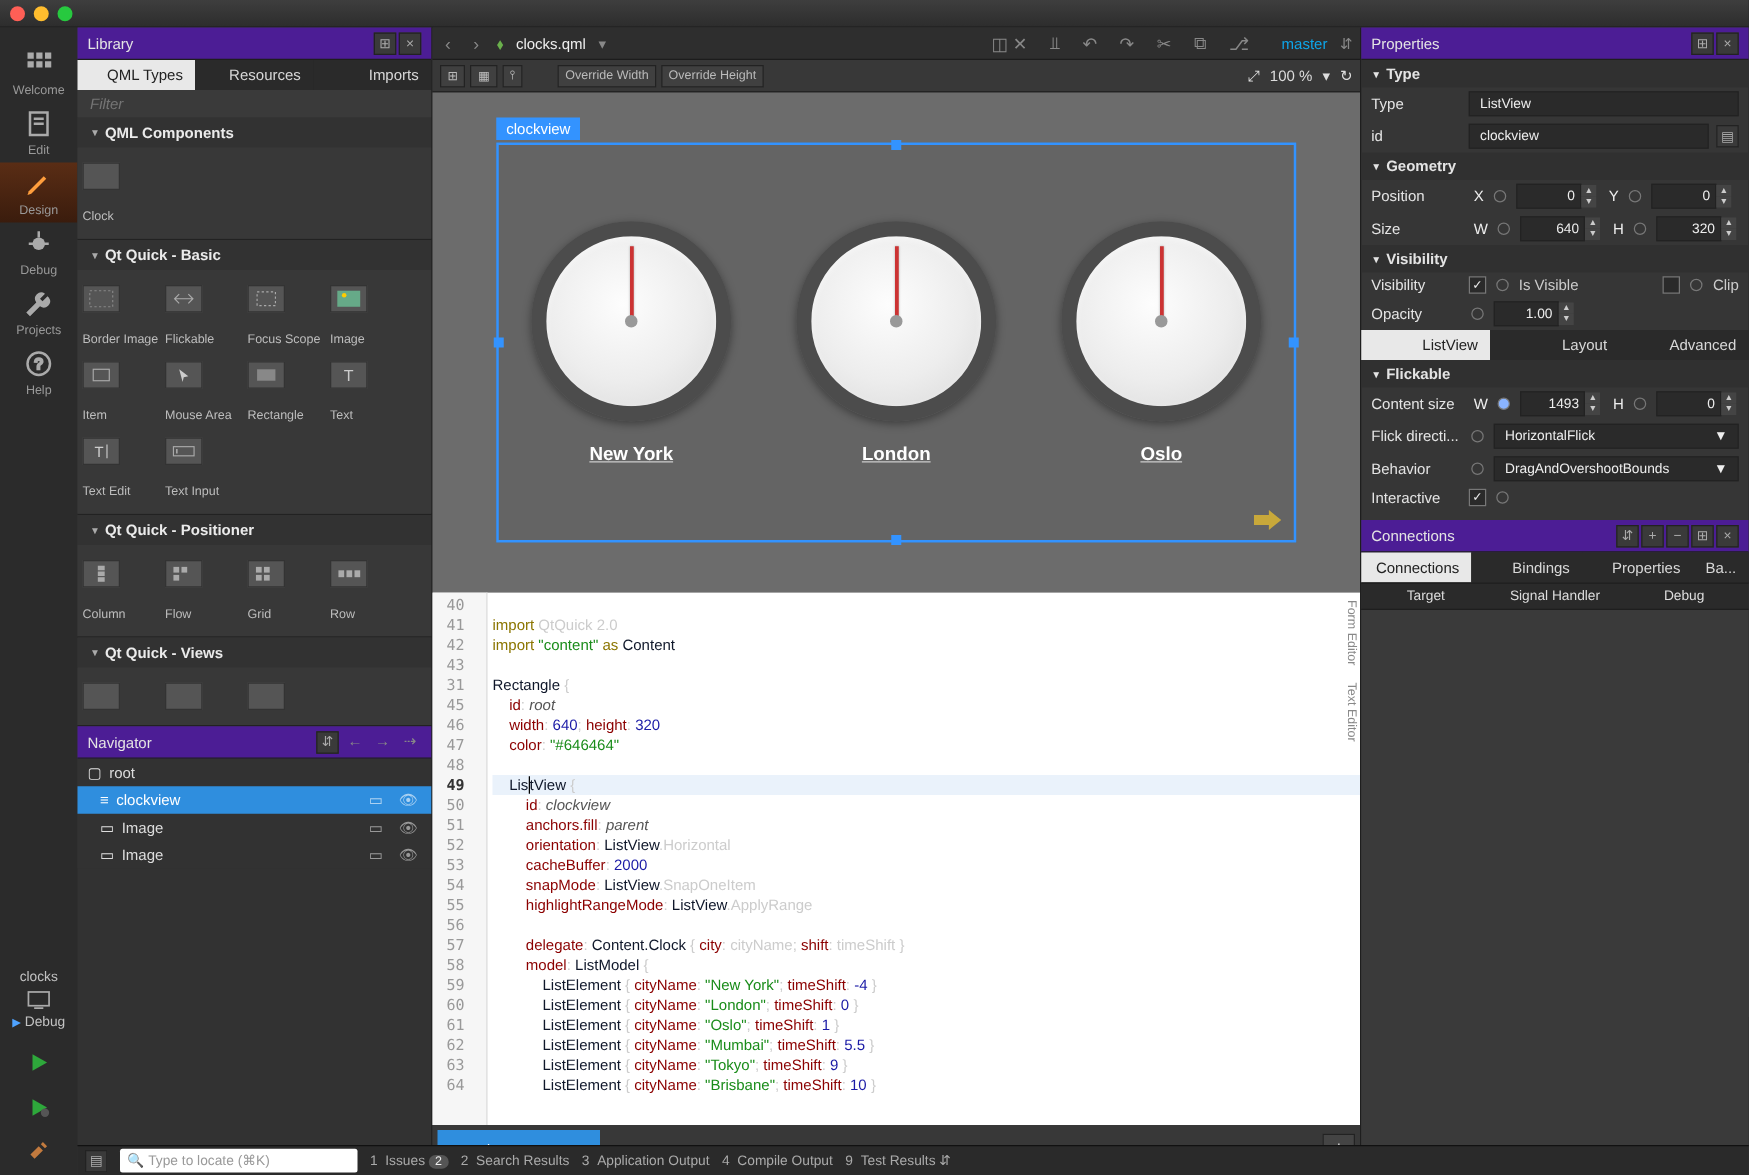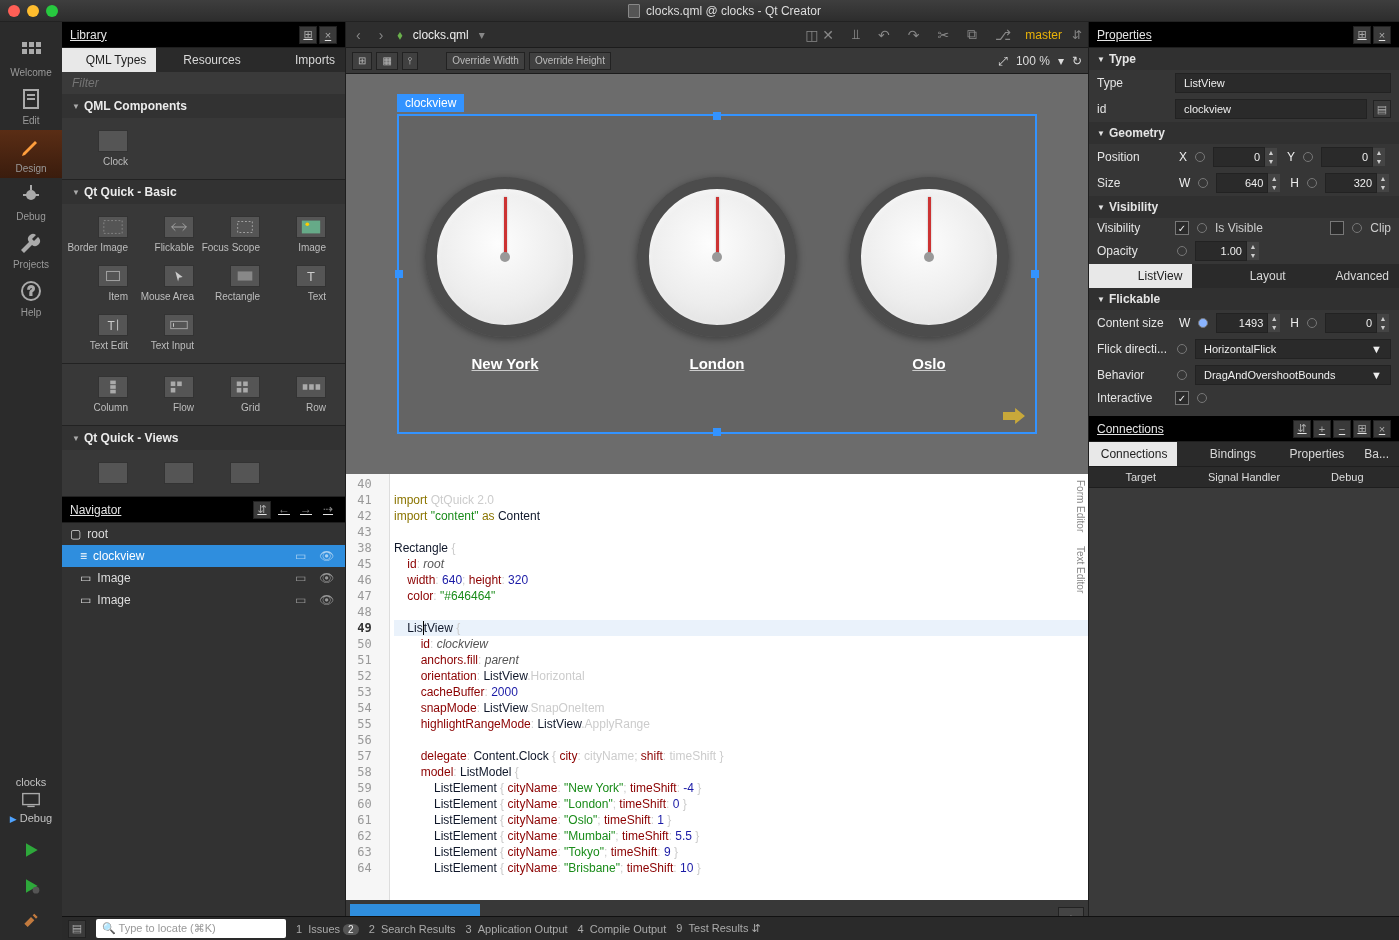--- a/index.html
+++ b/index.html
@@ -23,32 +23,32 @@
 .modebar .mode .ico { width: 24px; height: 24px; color: #aaa; }
 .modebar .mode.active .ico { color: #ff9e3d; }
 .modebar .mode .lbl { font-size: 10px; color: #999; }
 .modebar .spacer { flex: 1; }
 .modebar .kit { padding: 8px 0; text-align: center; font-size: 11px; color: #c2c2c2; width: 100%; }
 .modebar .kitico { display:block; margin: 4px auto; width: 22px; height: 16px; }
 .modebar .runbtn { width: 62px; height: 36px; display: flex; align-items: center; justify-content: center; cursor: pointer; }
 
 
 .library { width: 284px; background: #323232; display: flex; flex-direction: column; border-right: 1px solid #1e1e1e; }
-.panel-header { background: #000000; padding: 0 8px; height: 26px; display: flex; align-items: center; justify-content: space-between; color: #e4e4e4; border-bottom: 1px solid #1e1e1e; font-size: 12px; text-decoration: underline; }
+.panel-header { background: #4c1d95; padding: 0 8px; height: 26px; display: flex; align-items: center; justify-content: space-between; color: #e4e4e4; border-bottom: 1px solid #1e1e1e; font-size: 12px; }
 .panel-header .btns { display: flex; gap: 2px; }
 .tinybtn { width: 18px; height: 18px; background: #3a3a3a; border: 1px solid #222; color: #aaa; font-size: 11px; display: flex; align-items: center; justify-content: center; cursor: pointer; }
 .tabs { display: flex; background: #2a2a2a; }
 .tab { flex: 1; padding: 5px 10px; text-align: right; color: #d8d8d8; cursor: pointer; font-size: 12px; background: #2a2a2a; }
 .tab.active { background: #e8e8e8; color: #222; }
 .filter { padding: 4px 10px; background: #3a3a3a; color: #909090; border: none; width: 100%; font-style: italic; font-size: 12px; outline: none; }
 .libgroup { border-bottom: 1px solid #222; }
 .libgroup-hd { background: #323232; padding: 5px 10px; color: #ebebeb; font-size: 12px; font-weight: bold; display: flex; align-items: center; gap: 4px; }
 .libgroup-hd::before { content: "▼"; font-size: 8px; color: #aaa; }
 .libitems { display: flex; flex-wrap: wrap; padding: 6px 2px; background: #383838; }
-.libitem { width: 66px; display: flex; flex-direction: column; align-items: flex-end; padding: 6px 2px; gap: 4px; cursor: pointer; }
+.libitem { width: 66px; display: flex; flex-direction: column; align-items: flex-start; padding: 6px 2px; gap: 16px; cursor: pointer; }
 .libitem .swatch { width: 30px; height: 22px; background: #555; border: 1px solid #333; display: flex; align-items: center; justify-content: center; }
 .libitem .swatch svg { width: 22px; height: 18px; }
 .libitem .il { font-size: 10px; color: #bdbdbd; text-align: center; line-height: 1.1; }
 
 
 .navigator { }
 .navtree { background: #323232; }
 .navrow { padding: 4px 8px 4px 18px; display: flex; align-items: center; gap: 6px; color: #ddd; cursor: pointer; }
 .navrow.sel { background: #2f8ede; color: #fff; }
 .navrow .eye { margin-left: auto; display: flex; gap: 6px; }
@@ -125,24 +125,20 @@
 </style>
 </head>
 <body>
 
 <div class="titlebar">
   <div class="traffic">
     <span class="r"></span>
     <span class="y"></span>
     <span class="g"></span>
   </div>
-  <div class="titlebar-title">
-    <span class="doc-ico"></span>
-    <span>clocks.qml @ clocks - Qt Creator</span>
-  </div>
 </div>
 
 <div class="app">
 
   <div class="modebar">
     <div class="mode">
       <svg class="ico" viewBox="0 0 24 24" fill="currentColor">
           <rect x="3" y="3" width="5" height="5"></rect>
           <rect x="10" y="3" width="5" height="5"></rect>
           <rect x="17" y="3" width="5" height="5"></rect>
@@ -321,20 +317,21 @@
               <svg viewBox="0 0 24 18">
                 <rect x="3" y="5" width="18" height="8" fill="none" stroke="#aaa"></rect>
                 <line x1="6" y1="7" x2="6" y2="11" stroke="#ccc"></line>
               </svg>
             </div>
             <div class="il">Text Input</div>
           </div>
       </div>
     </div>
     <div class="libgroup">
+      <div class="libgroup-hd">Qt Quick - Positioner</div>
       <div class="libitems">
         <div class="libitem">
             <div class="swatch">
               <svg viewBox="0 0 24 18">
                 <rect x="9" y="2" width="6" height="4" fill="#aaa"></rect>
                 <rect x="9" y="7" width="6" height="4" fill="#aaa"></rect>
                 <rect x="9" y="12" width="6" height="4" fill="#aaa"></rect>
               </svg>
             </div>
             <div class="il">Column</div>
@@ -436,21 +433,21 @@
       <span class="file">clocks.qml</span>
       <span style="color:#888;">▾</span>
       <div class="spacer"></div>
       <span class="nav" style="color:#888;">◫ ✕</span>
       <span class="nav" style="color:#888;">⫫</span>
       <span class="nav">↶</span>
       <span class="nav">↷</span>
       <span class="nav">✂</span>
       <span class="nav">⧉</span>
       <span class="nav" style="color:#888;">⎇</span>
-      <span style="color:#eab308;">master</span>
+      <span style="color:#0ea5e9;margin-left:12px;">master</span>
       <span style="color:#888;">⇵</span>
     </div>
     <div class="toolbar">
       <div class="tbtn">⊞</div>
       <div class="tbtn">▦</div>
       <div class="tbtn">⫯</div>
       <div style="width:20px"></div>
       <div class="tbtn">Override Width</div>
       <div class="tbtn">Override Height</div>
       <div class="zoom">
@@ -491,21 +488,21 @@
         <div class="arrow-right"></div>
       </div>
     </div>
 
     <div class="editor">
       <div class="gutter">
         <div class="ln">40</div>
           <div class="ln">41</div>
           <div class="ln">42</div>
           <div class="ln">43</div>
-        <div class="ln">38</div>
+        <div class="ln">31</div>
           <div class="ln">45</div>
           <div class="ln">46</div>
           <div class="ln">47</div>
         <div class="ln">48</div>
           <div class="ln hl">49</div>
           <div class="ln">50</div>
           <div class="ln">51</div>
         <div class="ln">52</div>
           <div class="ln">53</div>
           <div class="ln">54</div>

